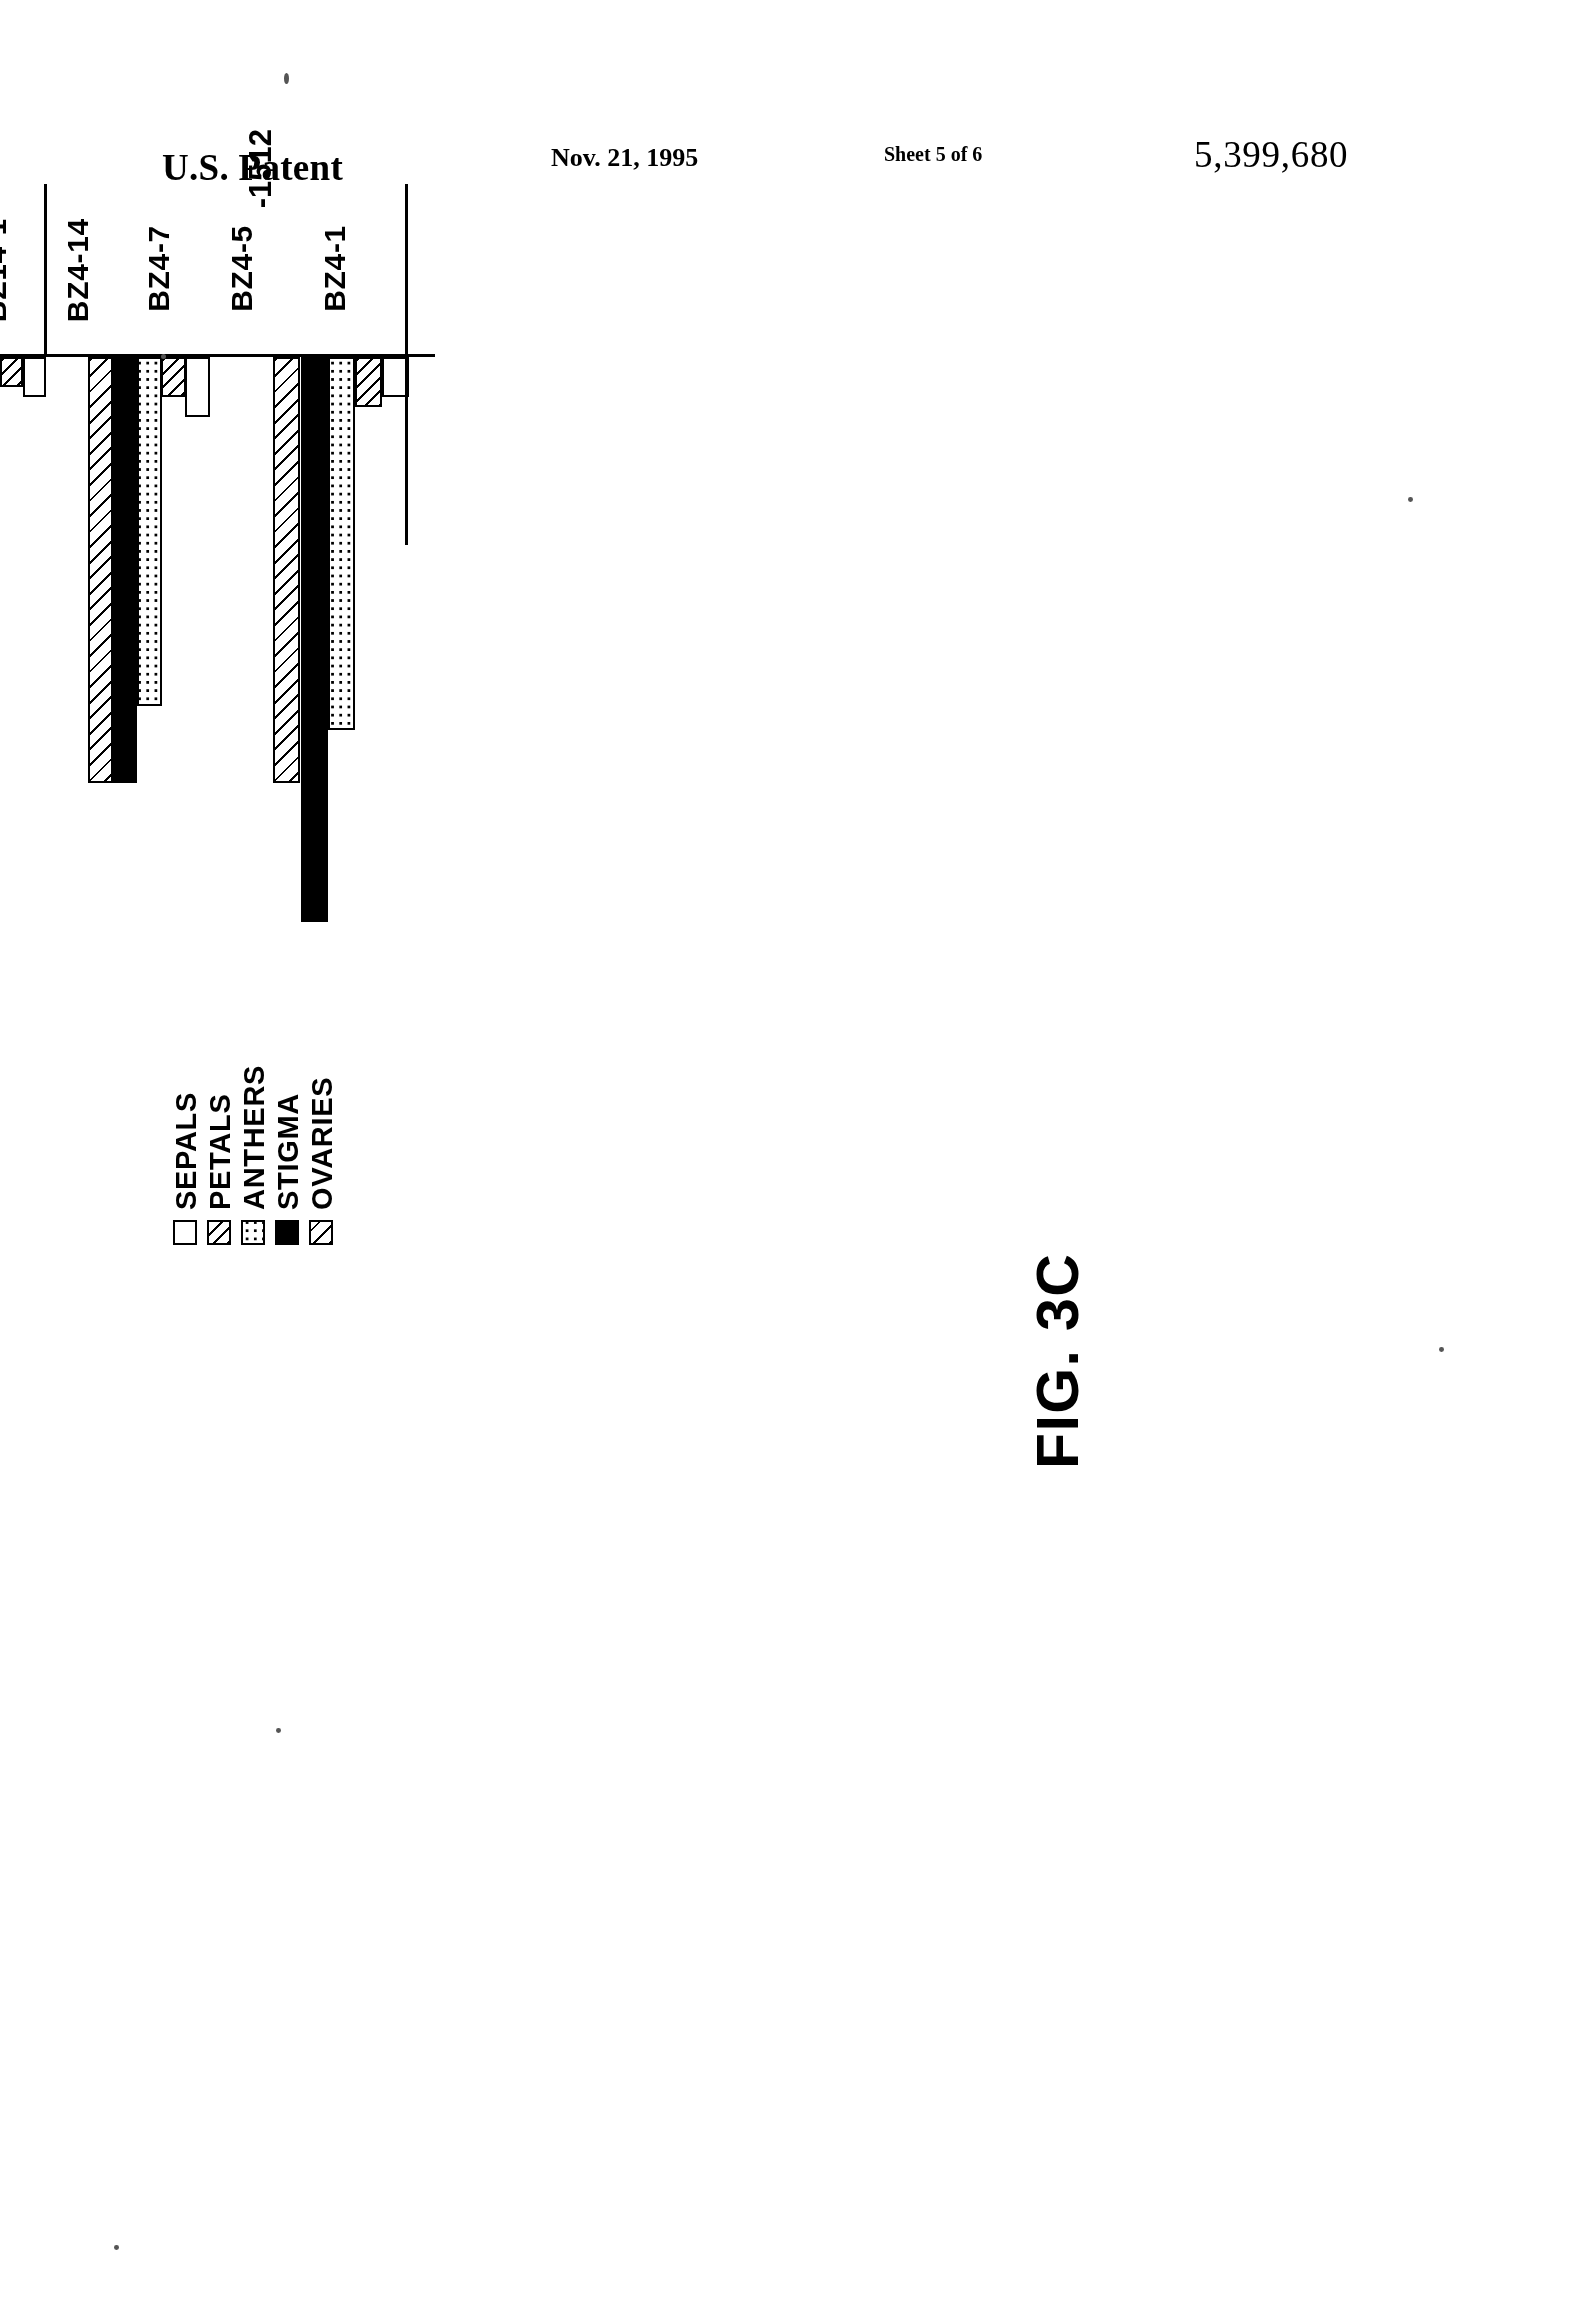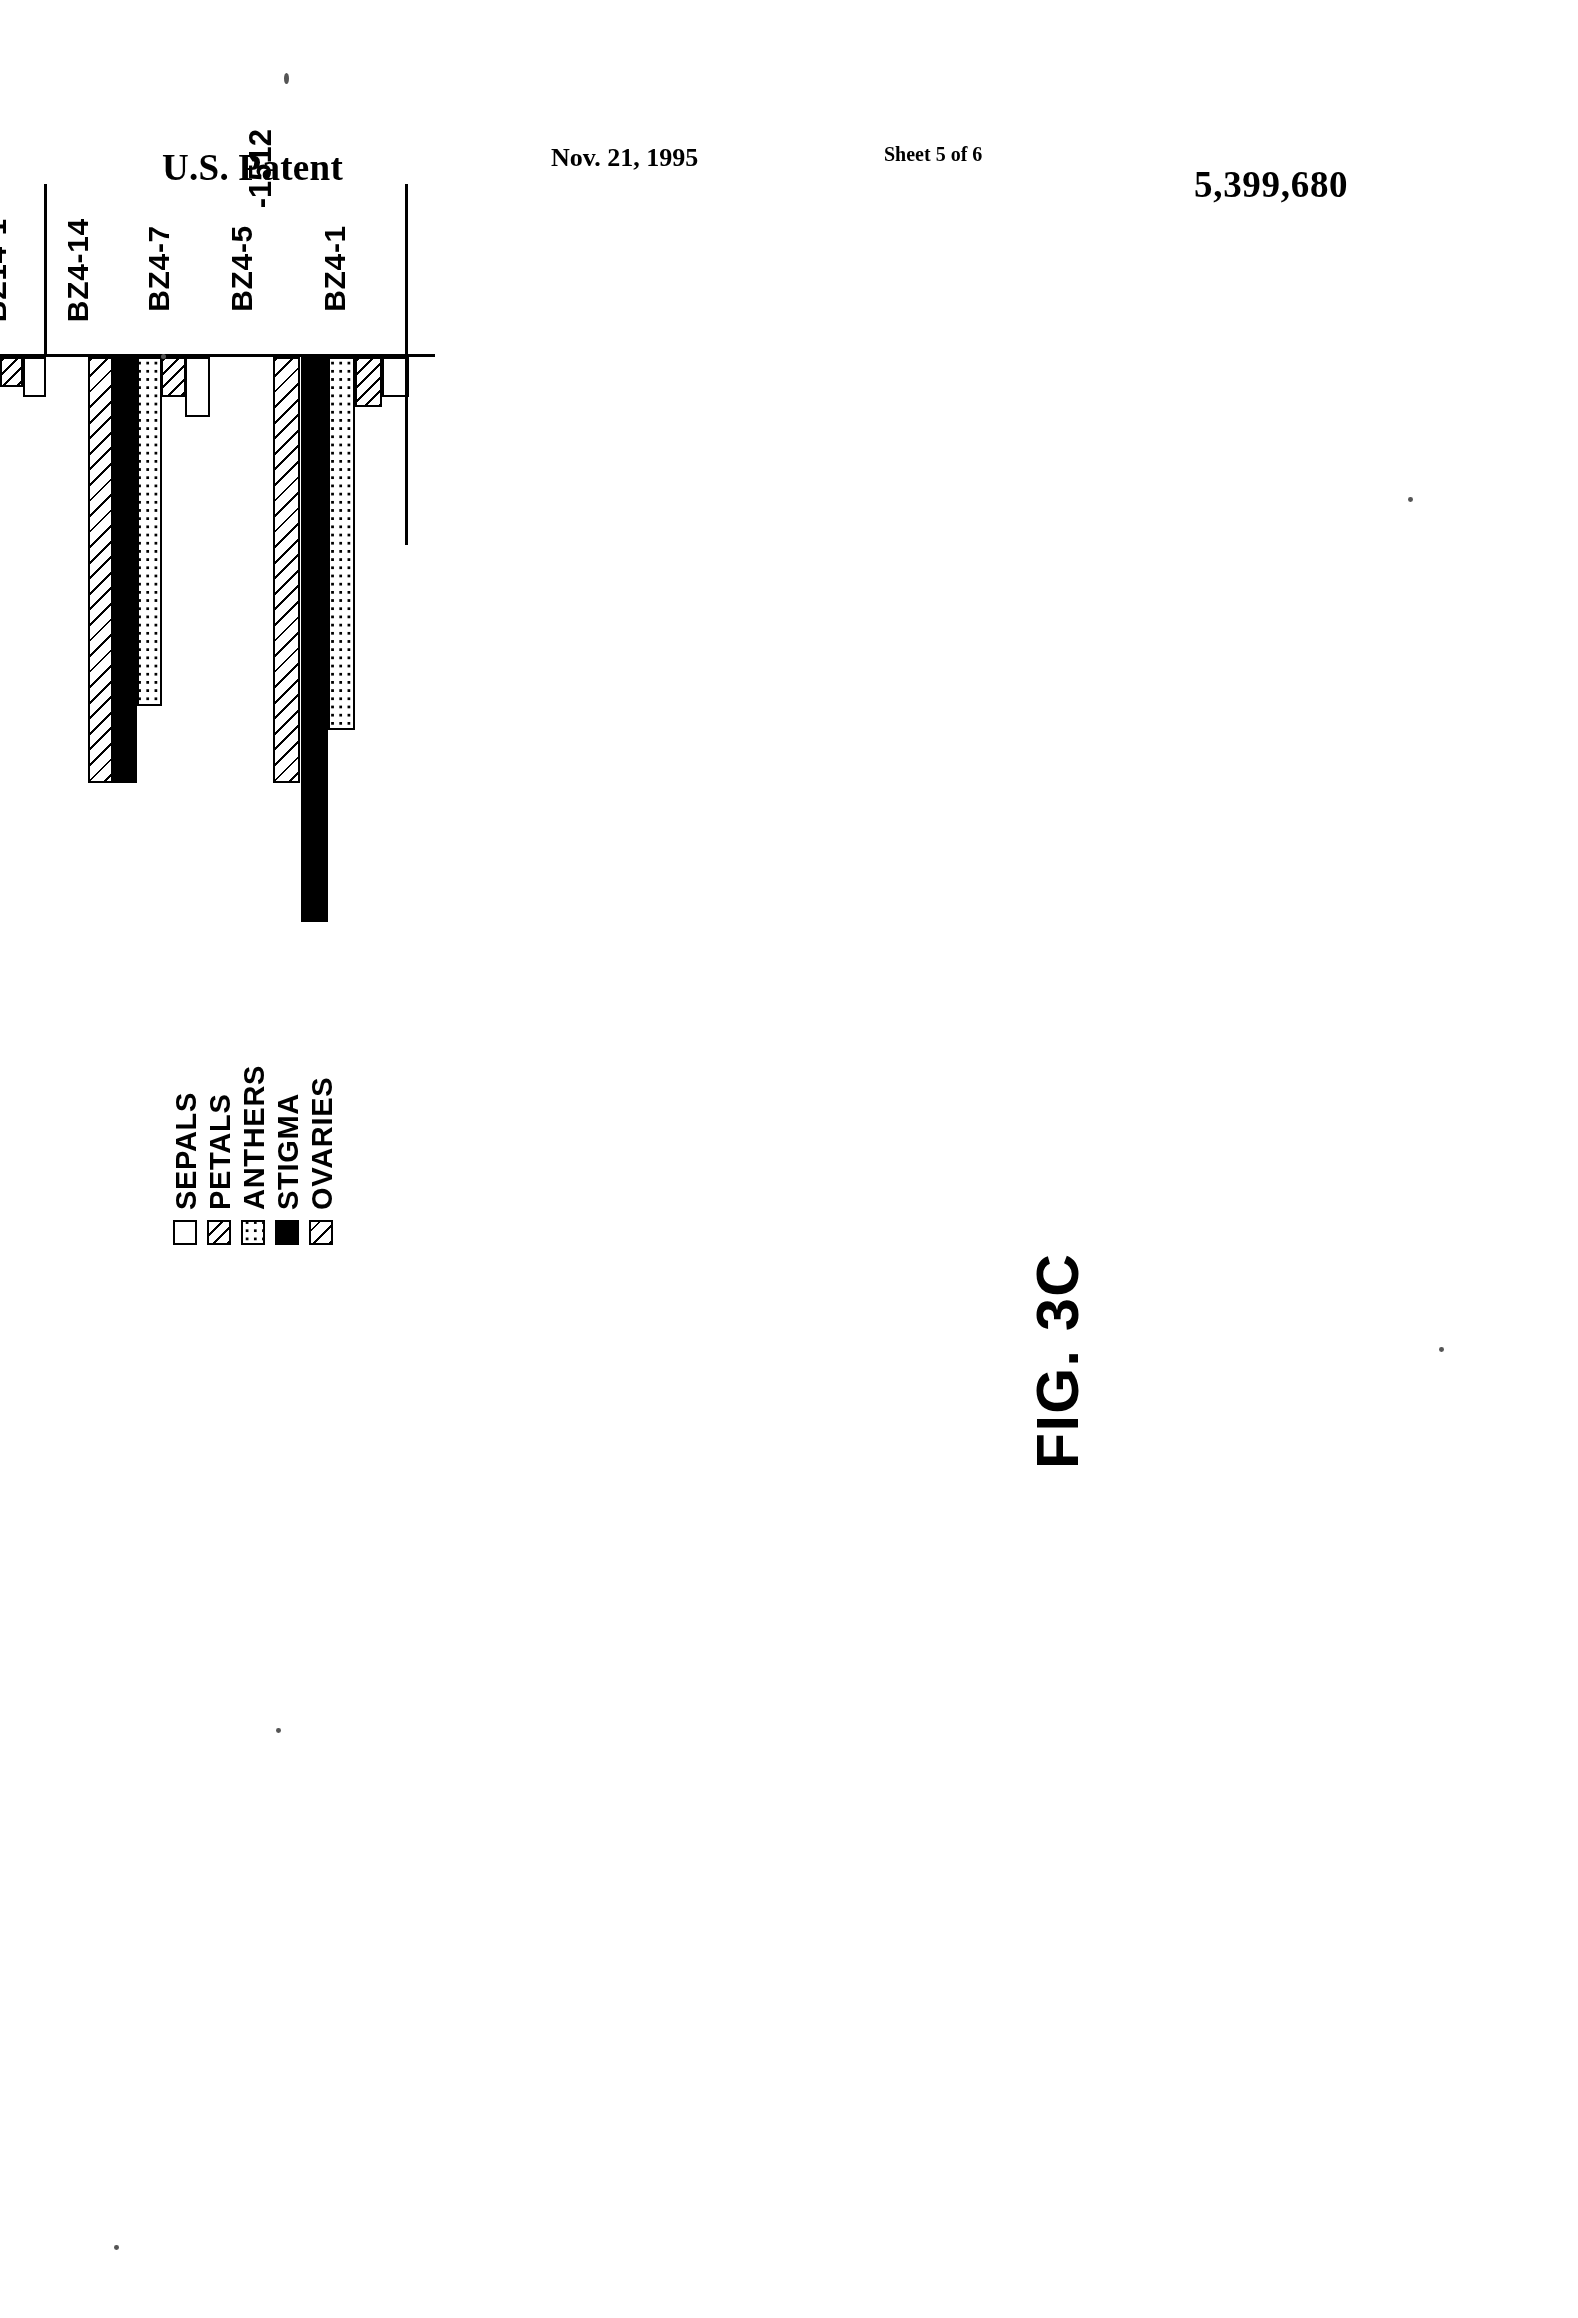--- a/index.html
+++ b/index.html
@@ -47,24 +47,23 @@
     top: 9.5px;
     font-family: "Liberation Serif", serif;
     font-weight: bold;
     font-size: 20px;
   }
   .ph-number {
     position: absolute;
     left: 1194px;
     top: 0;
     font-family: "Liberation Serif", serif;
-    font-weight: bold;
+    font-weight: normal;
     font-size: 37px;
     letter-spacing: 0.7px;
-    margin-top: 30px;
   }
 
   
   .figure {
     position: absolute;
     left: 0;
     top: 272px;
     width: 1578px;
     height: 1973px;
   }

